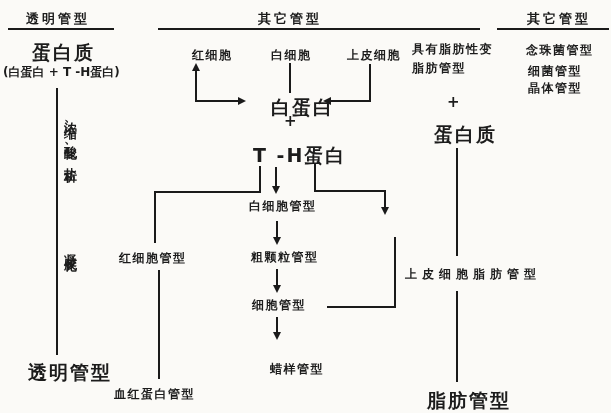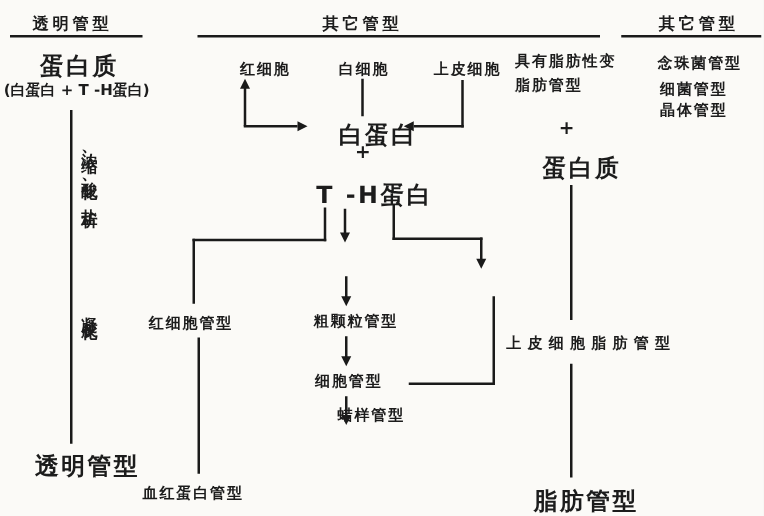--- a/index.html
+++ b/index.html
@@ -71,33 +71,34 @@
   <div class="ln vl" style="left:154px;top:191px;height:52px;"></div>
 
   <div class="ln vl" style="left:275px;top:167px;height:20px;"></div>
   <div class="ah ah-down" style="left:272px;top:186px;"></div>
 
   <div class="ln vl" style="left:314px;top:164px;height:28px;"></div>
   <div class="ln hl" style="left:314px;top:190px;width:72px;"></div>
   <div class="ln vl" style="left:384px;top:190px;height:18px;"></div>
   <div class="ah ah-down" style="left:381px;top:207px;"></div>
 
+  <span class="lbl" style="left:249px;top:198px;">白细胞管型</span>
   <span class="lbl" style="left:119px;top:250px;">红细胞管型</span>
 
   <div class="ln vl" style="left:276px;top:221px;height:17px;"></div>
   <div class="ah ah-down" style="left:273px;top:237px;"></div>
   <span class="lbl" style="left:251px;top:249px;">粗颗粒管型</span>
 
   <div class="ln vl" style="left:276px;top:269px;height:17px;"></div>
   <div class="ah ah-down" style="left:273px;top:285px;"></div>
   <span class="lbl" style="left:252px;top:297px;">细胞管型</span>
 
   <div class="ln vl" style="left:276px;top:317px;height:16px;"></div>
   <div class="ah ah-down" style="left:273px;top:332px;"></div>
-  <span class="lbl" style="left:259px;top:324px;padding-left:11px;">蜡样管型</span>
+  <span class="lbl" style="left:259px;top:361px;padding-left:11px;">蜡样管型</span>
 
   <div class="ln vl" style="left:394px;top:237px;height:71px;"></div>
   <div class="ln hl" style="left:327px;top:306px;width:69px;"></div>
 
   <div class="ln vl" style="left:158px;top:270px;height:109px;"></div>
   <span class="lbl" style="left:114px;top:386px;">血红蛋白管型</span>
 
   <span class="lbl" style="left:412px;top:41px;">具有脂肪性变</span>
   <span class="lbl" style="left:412px;top:60px;">脂肪管型</span>
   <span class="lbl plus" style="left:447px;top:93px;">+</span>

